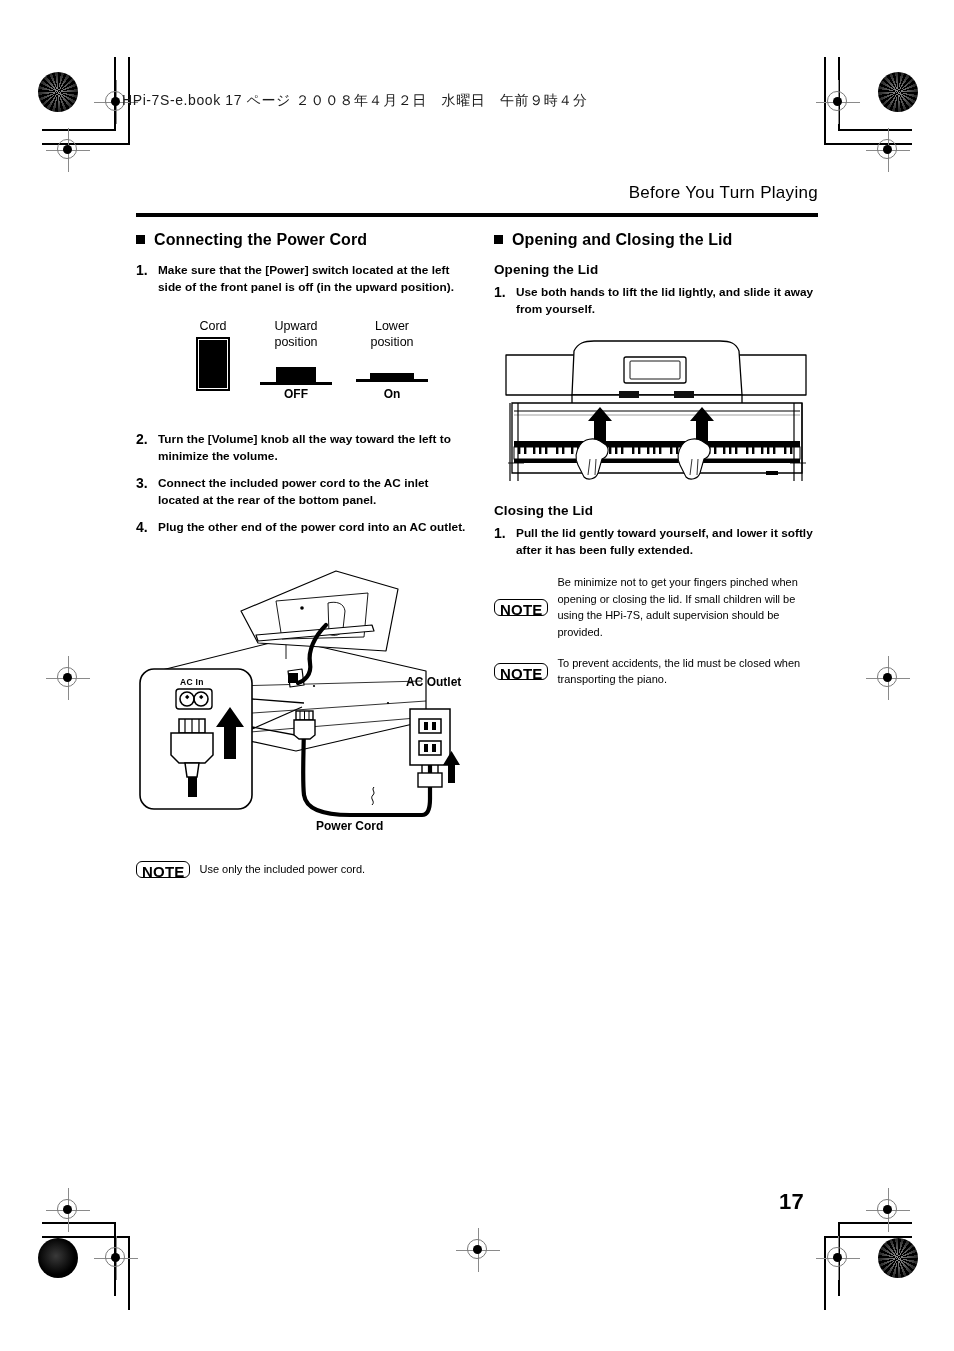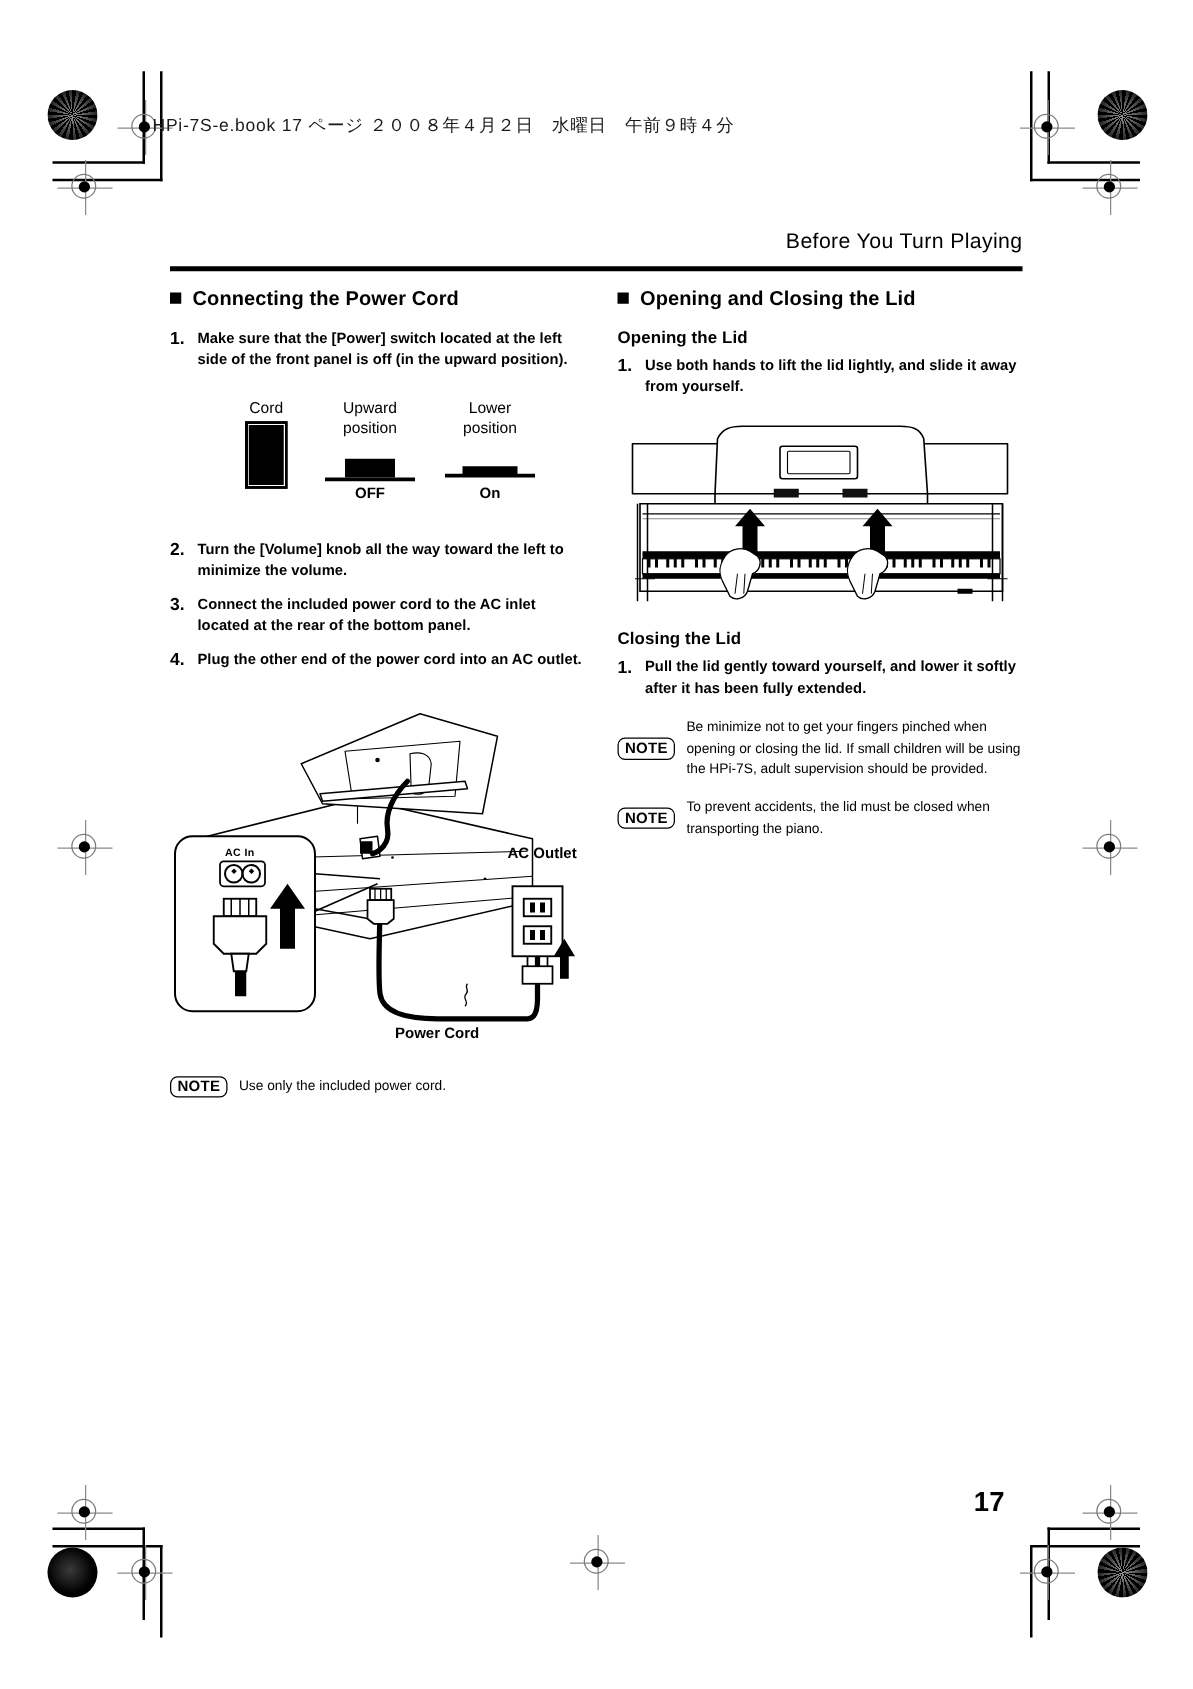--- a/index.html
+++ b/index.html
@@ -161,21 +161,21 @@
     display: flex;
     gap: 9px;
     margin-top: 11px;
     font-size: 11px;
     line-height: 1.52;
   }
   .note .badge {
     flex: 0 0 auto;
     border: 1.6px solid #000;
     border-radius: 6px;
-    font-size: 12px;
+    font-size: 15px;
     font-weight: bold;
     padding: 1px 5px 1.5px 5px;
     letter-spacing: 0.2px;
     line-height: 1.15;
     height: 13px;
     box-sizing: content-box;
     margin-top: 1px;
   }
   .note.centered .badge { align-self: center; margin-top: 0; }
   .note .ntxt { flex: 1 1 auto; }

